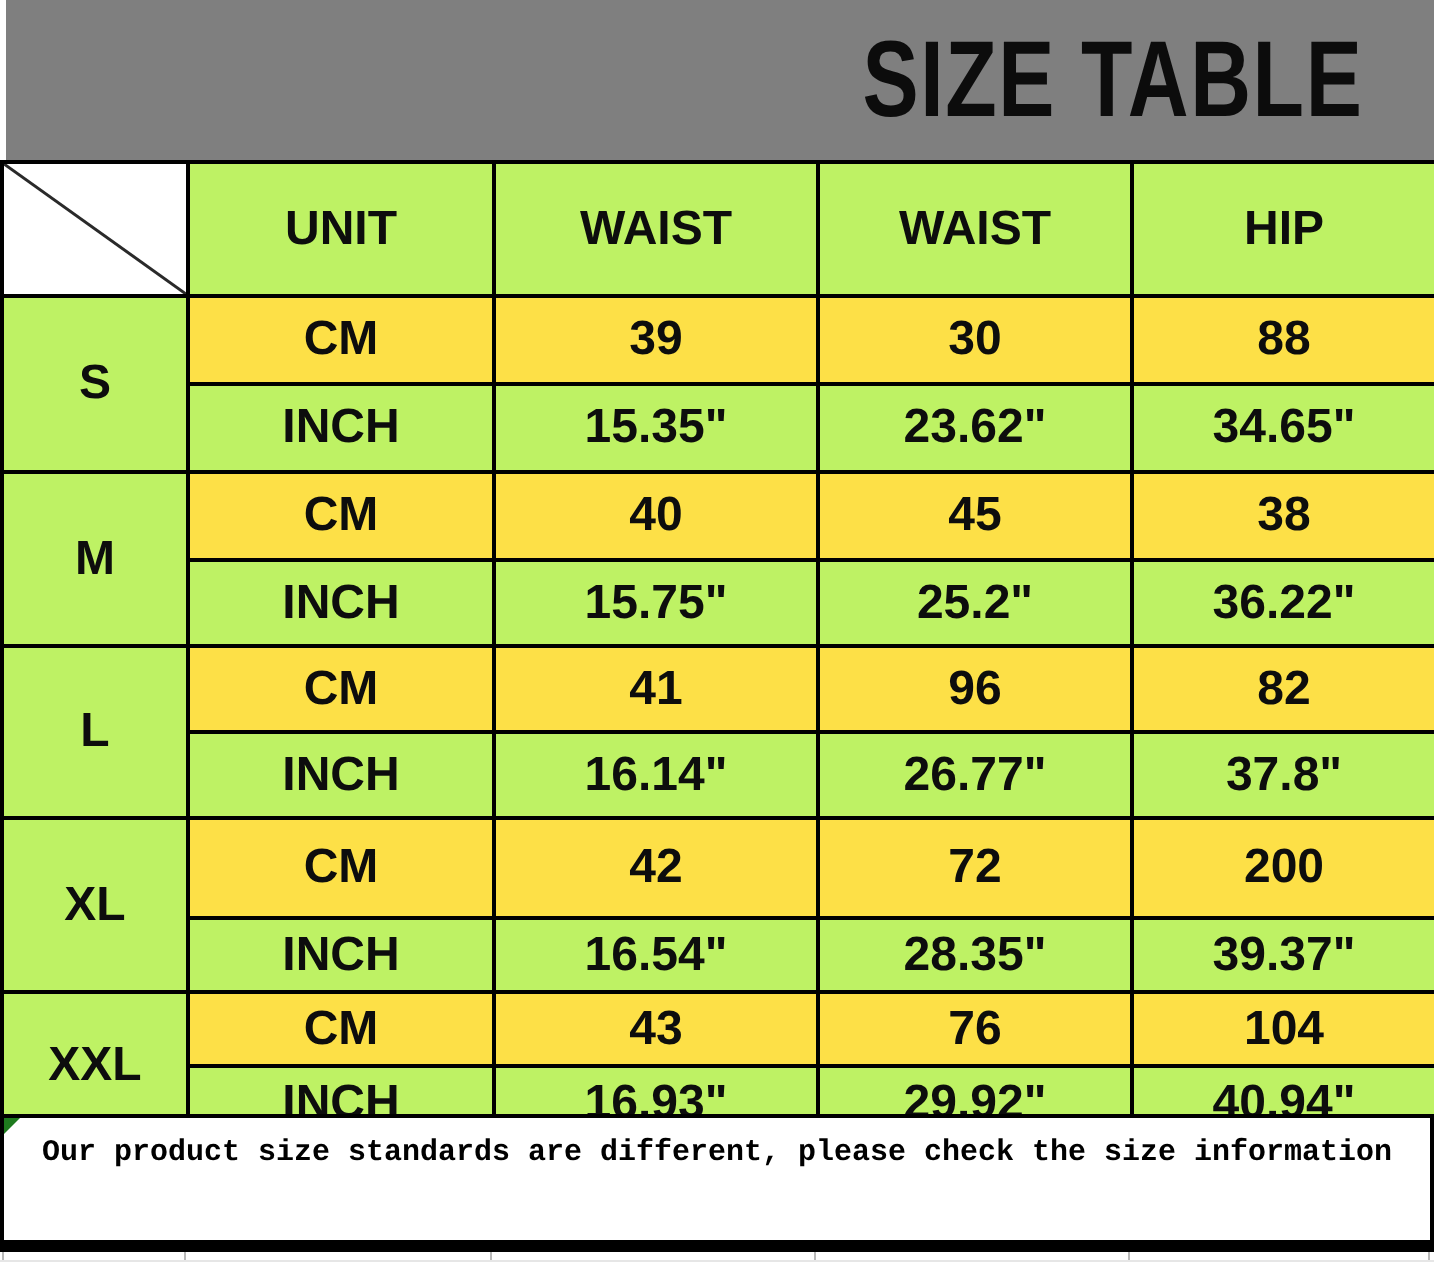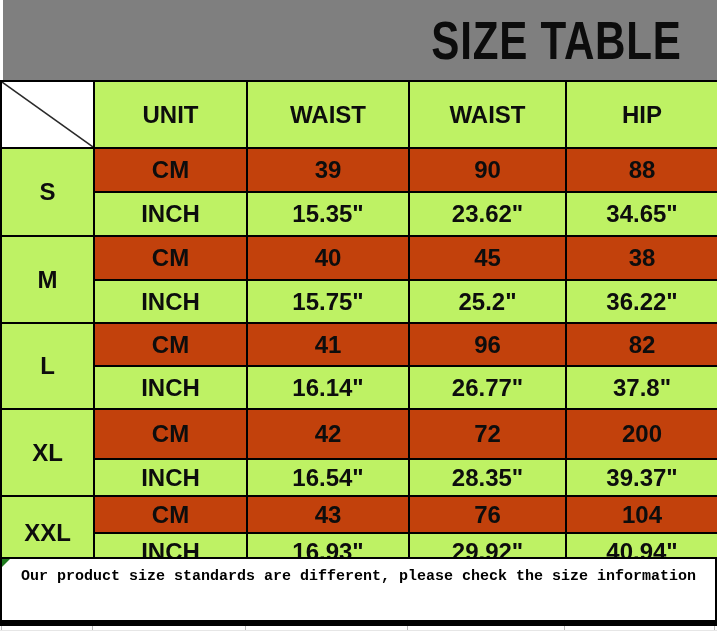--- a/index.html
+++ b/index.html
@@ -44,21 +44,21 @@
     border: 2px solid #000000;
     padding: 0;
     text-align: center;
     vertical-align: middle;
     font-weight: 700;
     font-size: 24px;
     color: #0d0d0d;
     overflow: hidden;
   }
   .g { background: #bef264; }
-  .w { background: #c2410c; }
+  .w { background: #fde047; }
   .size-col { font-size: 26px; }
   .corner { background: #ffffff; position: relative; }
   .corner svg { position: absolute; left: 0; top: 0; width: 100%; height: 100%; display: block; }
 
   
   .footer-note {
     position: absolute;
     left: 0; top: 557px;
     width: 717px; height: 69px;
     background: #ffffff;
@@ -119,21 +119,21 @@
         <th class="g">UNIT</th>
         <th class="g">WAIST</th>
         <th class="g">WAIST</th>
         <th class="g">HIP</th>
       </tr>
 
       <tr style="height:44px">
         <td rowspan="2" class="g size-col">S</td>
         <td class="w">CM</td>
         <td class="w">39</td>
-        <td class="w">90</td>
+        <td class="w">30</td>
         <td class="w">88</td>
       </tr>
       <tr style="height:44px">
         <td class="g">INCH</td>
         <td class="g">15.35"</td>
         <td class="g">23.62"</td>
         <td class="g">34.65"</td>
       </tr>
 
       <tr style="height:44px">

